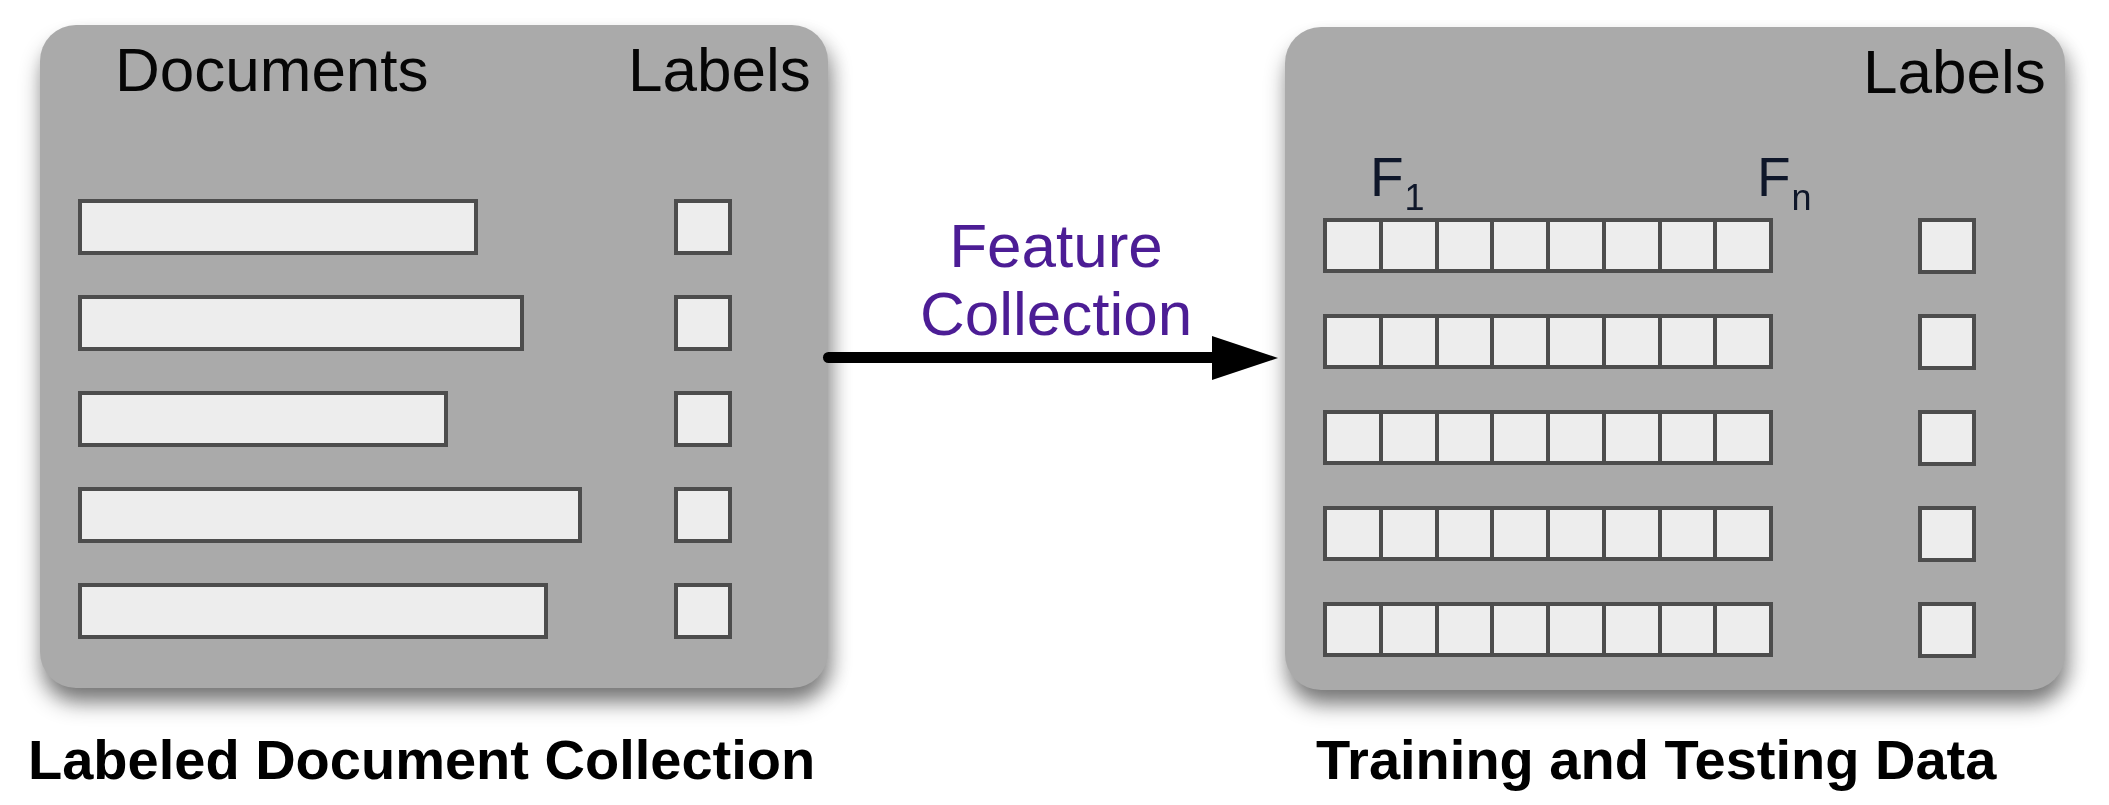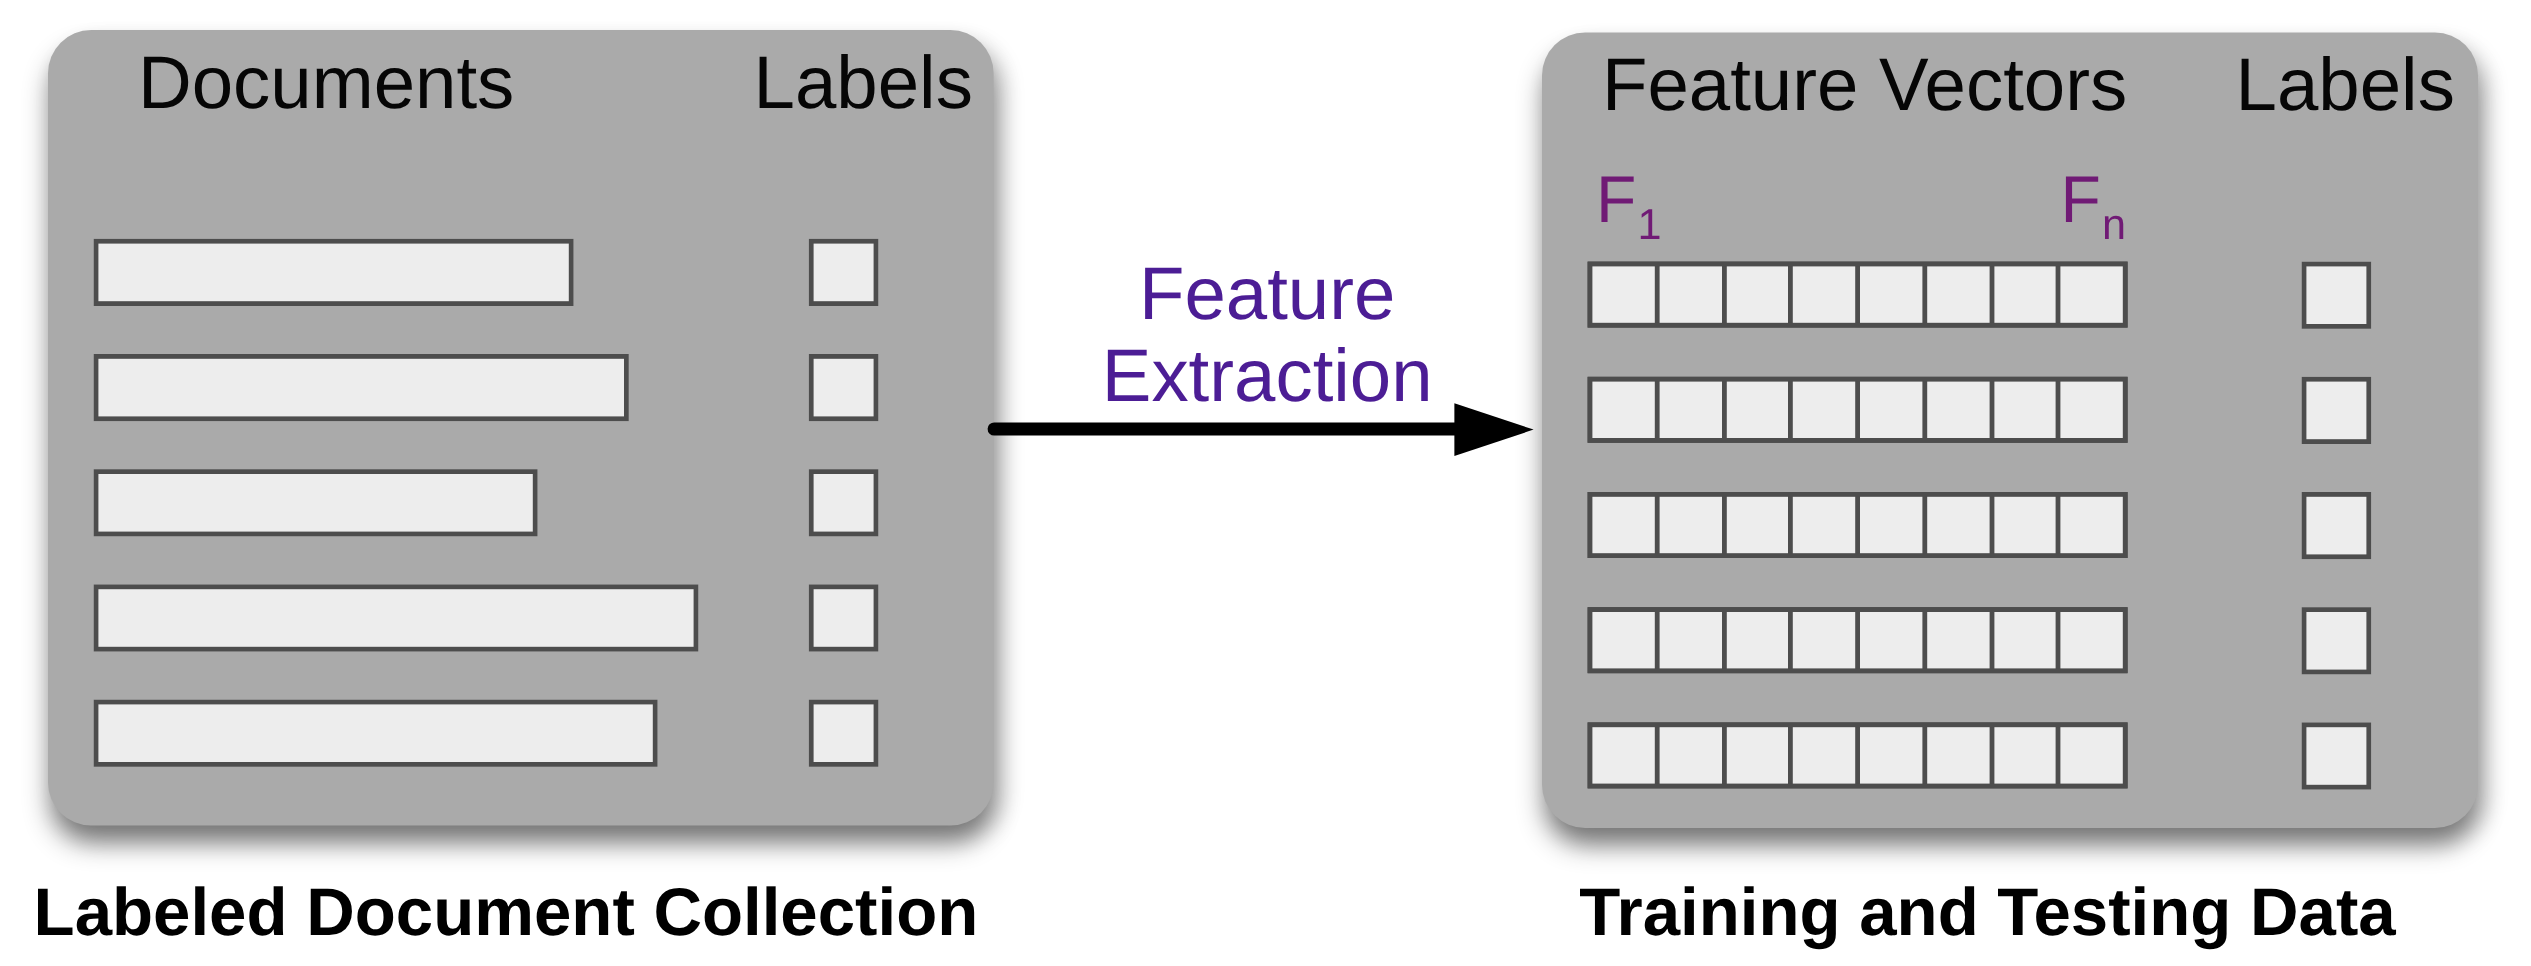--- a/index.html
+++ b/index.html
@@ -43,22 +43,22 @@
   .vrow{
     position:absolute;left:38px;
     width:450px;height:55px;
     background:#4d4d4d;
     border:4px solid #4d4d4d;
     box-sizing:border-box;
     display:flex;gap:4px;
   }
   .vcell{flex:1 1 0;background:#ededed;}
   .fmark{
-    position:absolute;top:112px;
-    font-size:55px;line-height:55px;color:#701a75;
+    position:absolute;top:123px;
+    font-size:55px;line-height:55px;color:#0f172a;margin-left:40px;
   }
   .fmark .fsub{font-size:36px;position:relative;top:14px;left:1px;}
   #f-first{left:45px;}
   #f-last{left:432px;}
   #arrow-label{
     position:absolute;left:906px;top:212px;width:300px;
     text-align:center;
     font-size:62px;line-height:68px;color:#4c1d95;
   }
   #arrow-line{
@@ -99,27 +99,26 @@
         <div class="sq" style="top: 174px;"></div>
         <div class="sq" style="top: 270px;"></div>
         <div class="sq" style="top: 366px;"></div>
         <div class="sq" style="top: 462px;"></div>
         <div class="sq" style="top: 558px;"></div>
       </div>
   </div>
 
   <div id="arrow-label">
     <div>Feature</div>
-    <div>Extraction</div>
+    <div>Collection</div>
   </div>
   <div id="arrow-line"></div>
   <div id="arrow-head"></div>
 
   <div class="panel" id="right-panel">
-    <div class="hdr" style="left:50px;">Feature Vectors</div>
     <div class="hdr" style="left:578px;">Labels</div>
     <div class="fmark" id="f-first"><span>F</span><span class="fsub">1</span></div>
     <div class="fmark" id="f-last"><span>F</span><span class="fsub">n</span></div>
     <div id="vector-rows">
         <div class="vrow" style="top: 191px;">
           <div class="vcell"></div>
           <div class="vcell"></div>
           <div class="vcell"></div>
           <div class="vcell"></div>
           <div class="vcell"></div>

